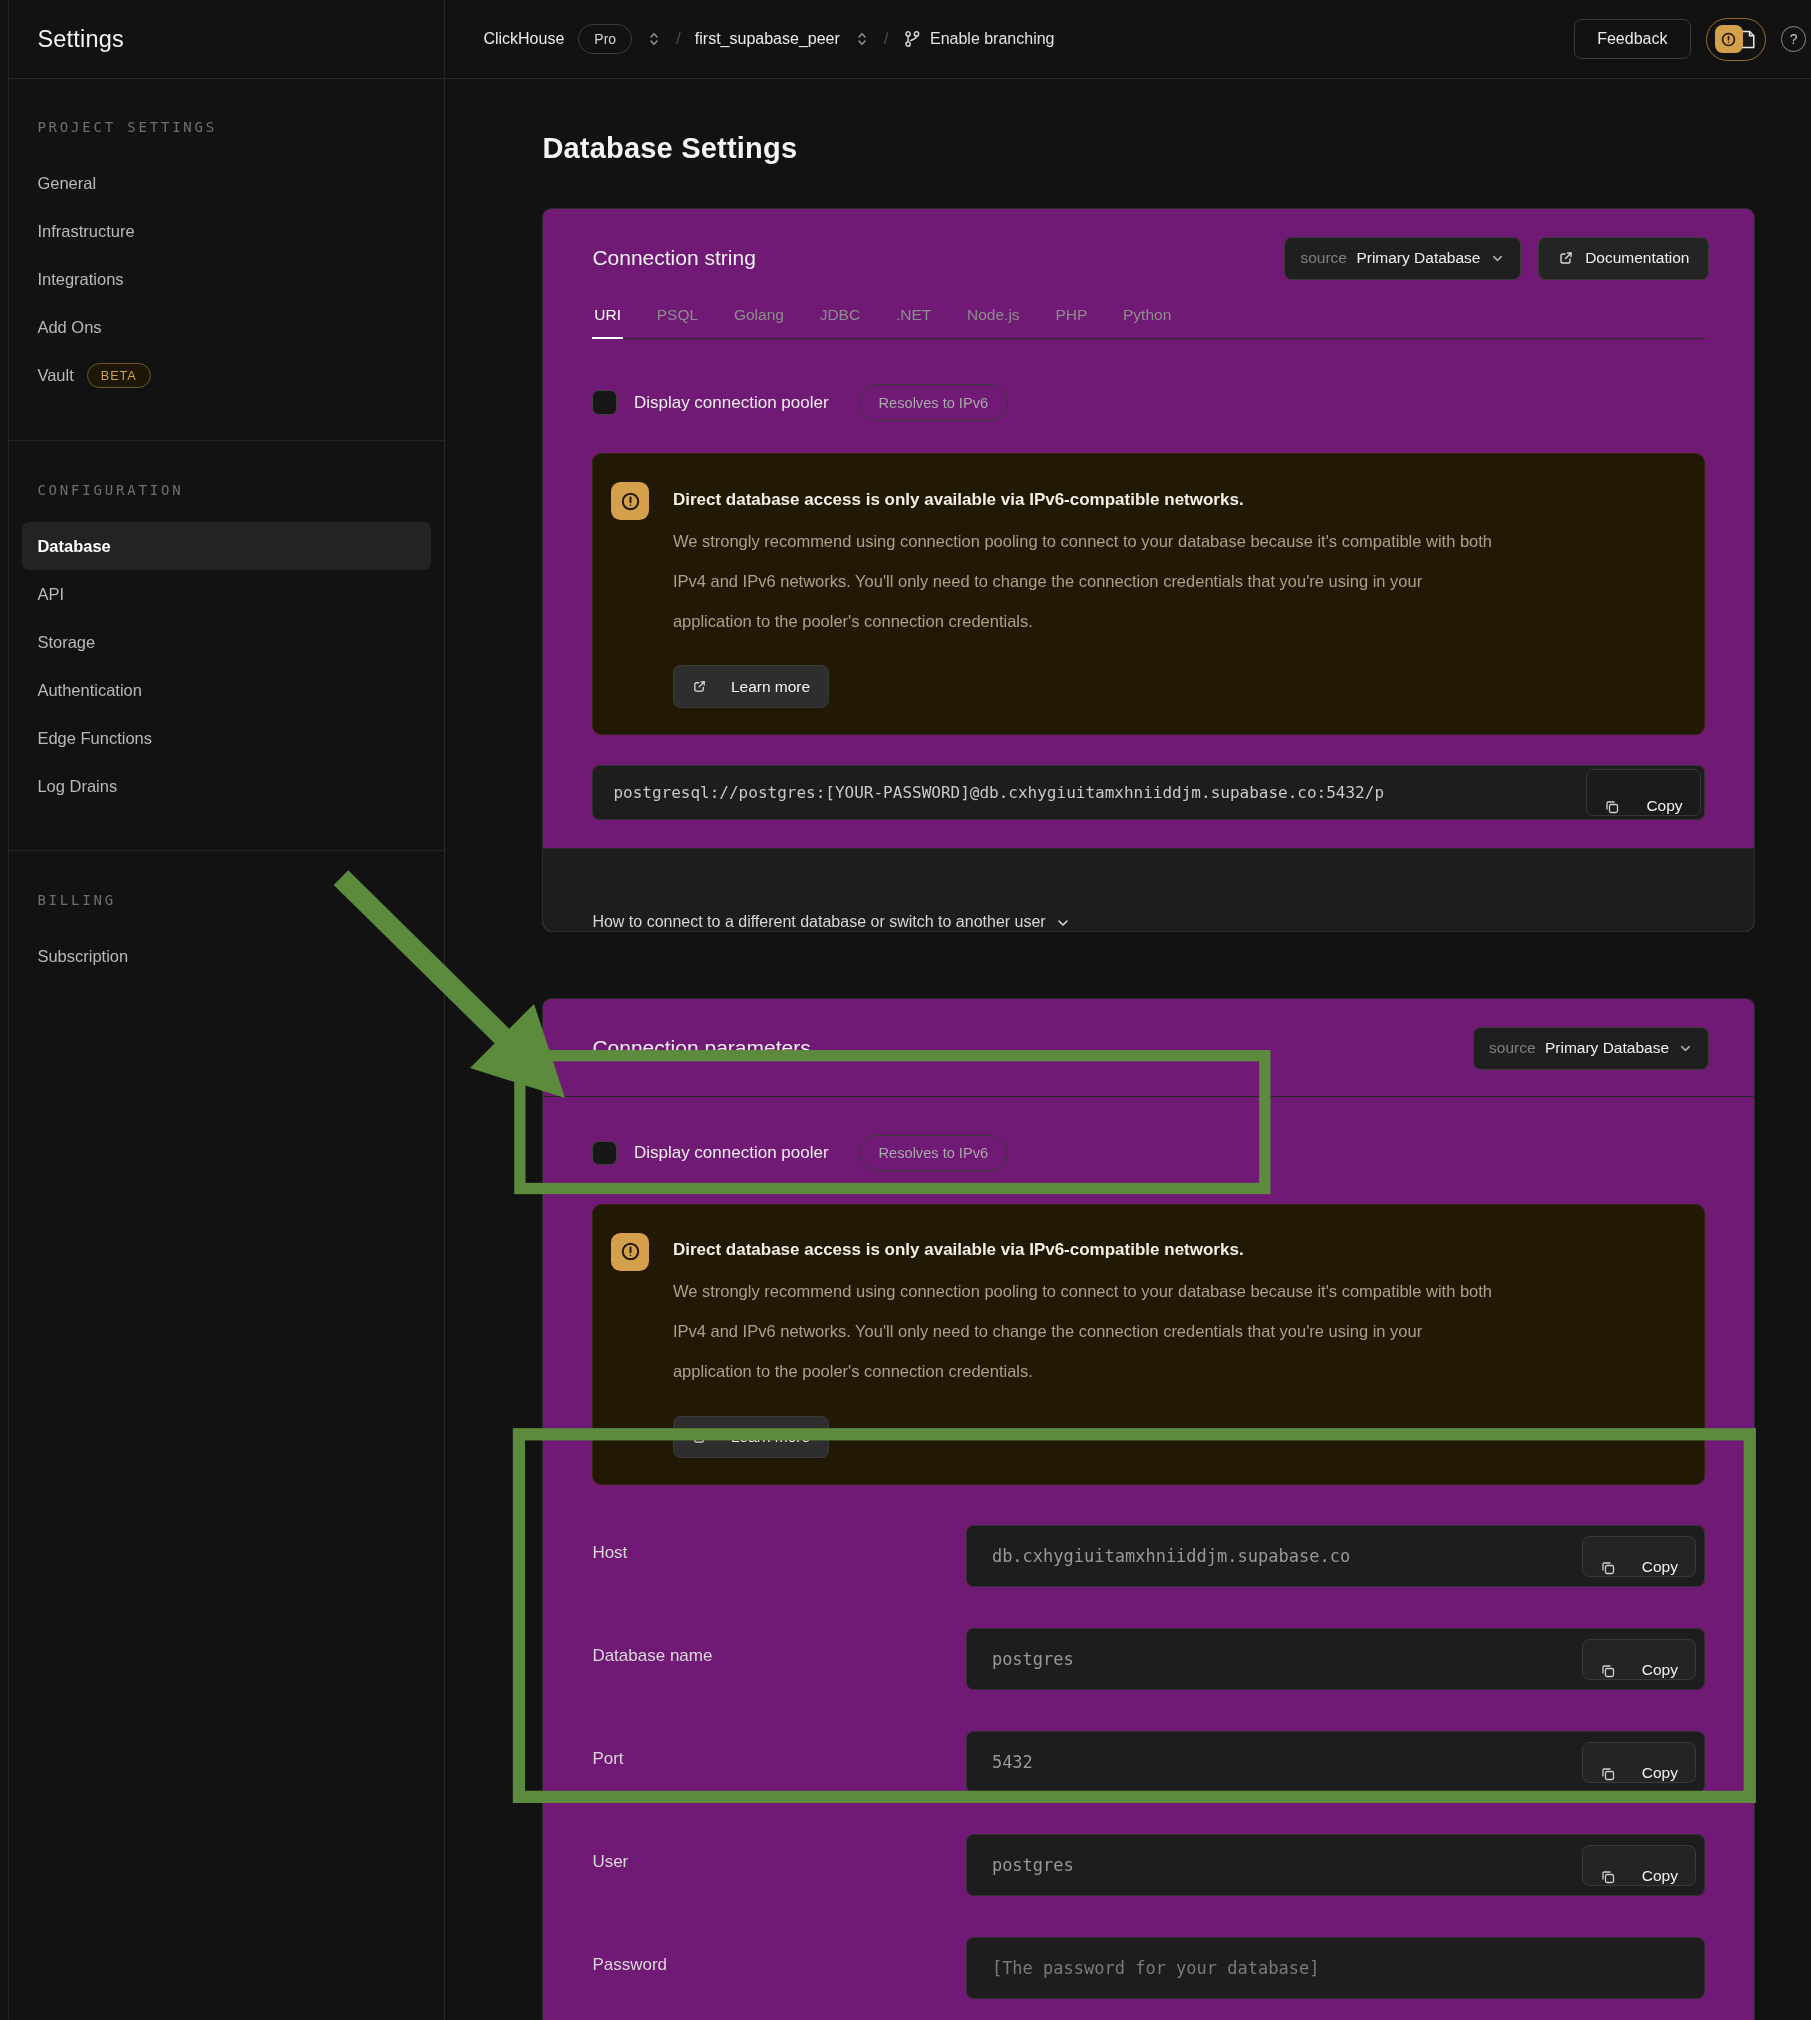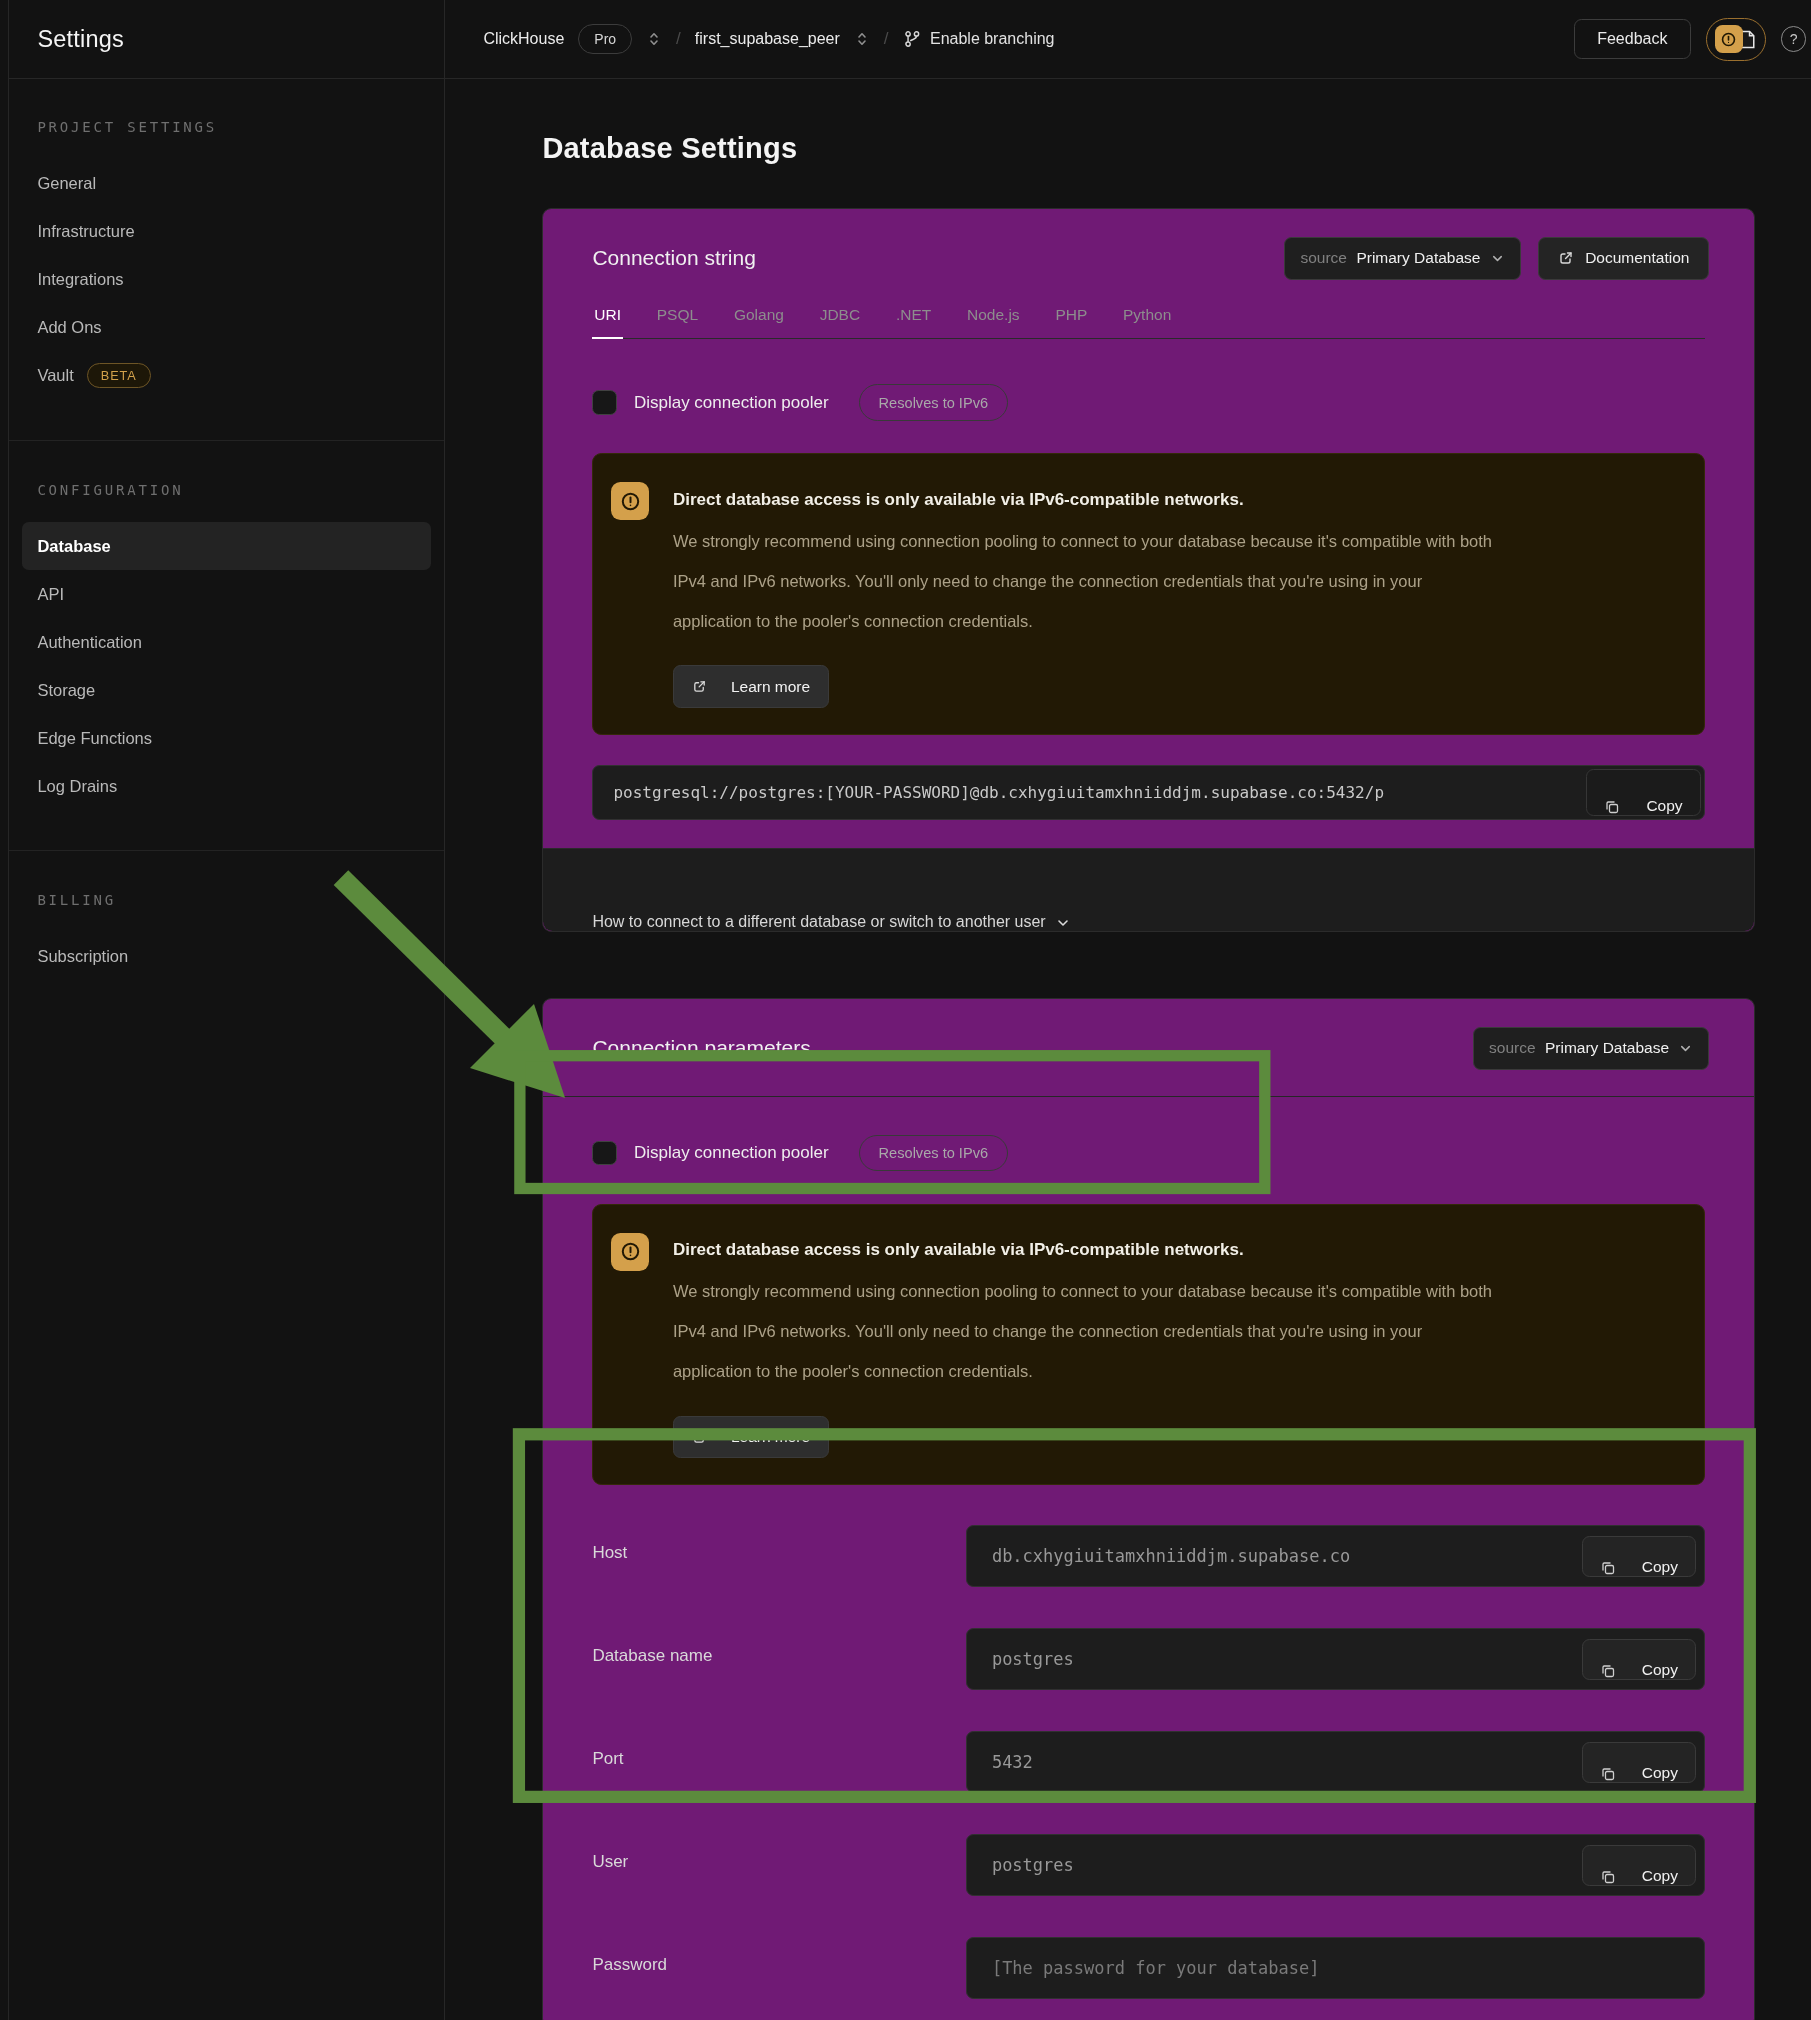--- a/index.html
+++ b/index.html
@@ -120,24 +120,24 @@
 
         <div class="nav-divider">
           <div class="nav-label mono">CONFIGURATION</div>
           <div class="nav-item active">
               <span>Database</span>
             </div>
           <div class="nav-item">
               <span>API</span>
             </div>
           <div class="nav-item">
+              <span>Storage</span>
+            </div>
+          <div class="nav-item">
               <span>Authentication</span>
-            </div>
-          <div class="nav-item">
-              <span>Storage</span>
             </div>
           <div class="nav-item">
               <span>Edge Functions</span>
             </div>
           <div class="nav-item">
               <span>Log Drains</span>
             </div>
         </div>
 
         <div class="nav-divider">

